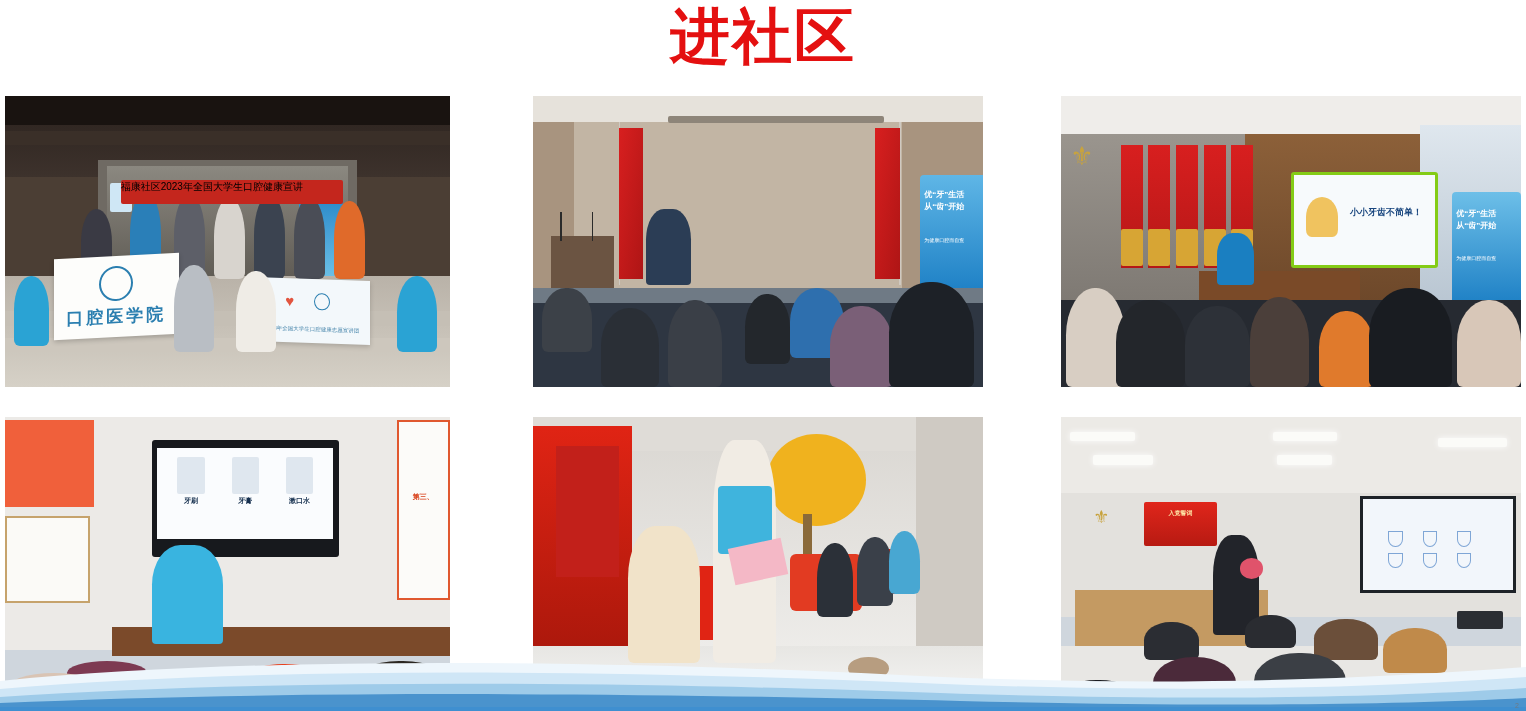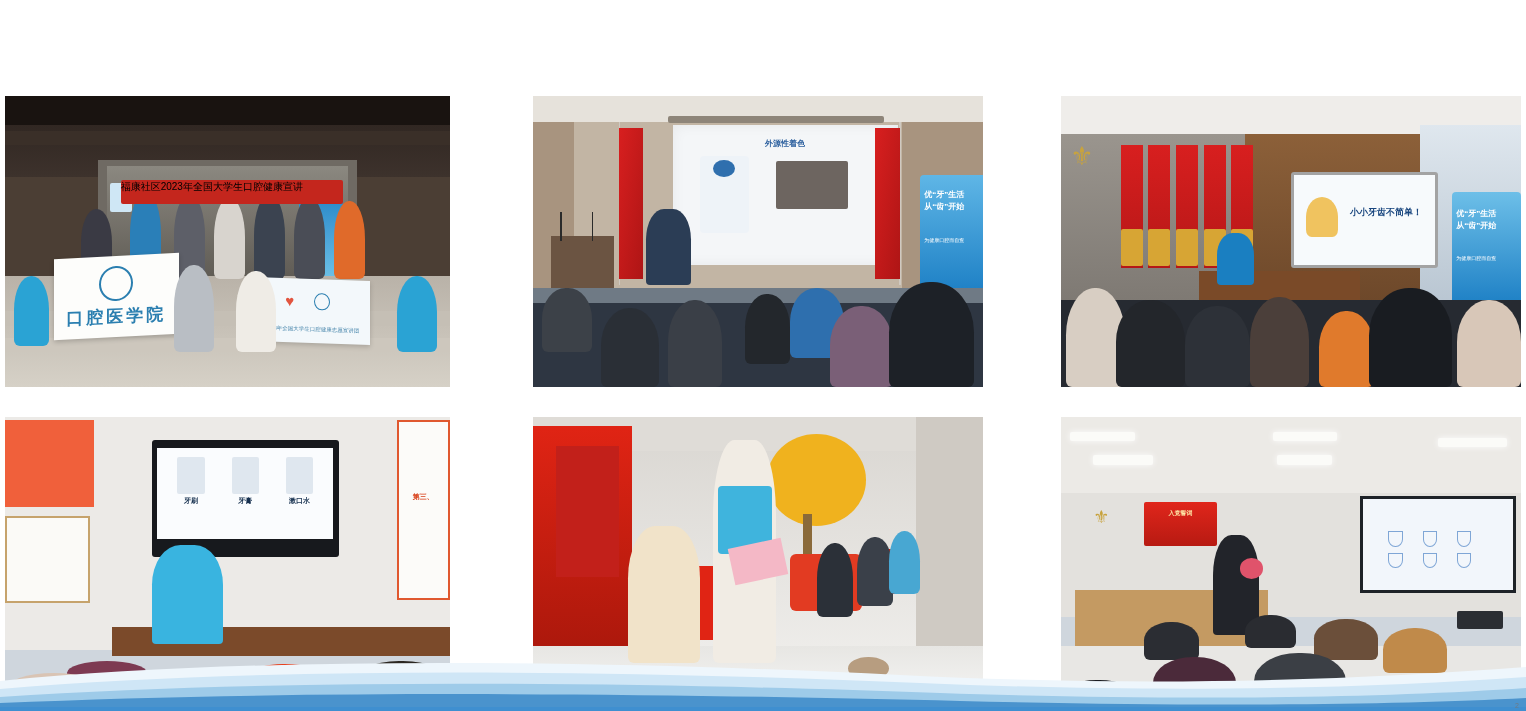--- a/index.html
+++ b/index.html
@@ -111,21 +111,21 @@
   
   .p3 { left: 1061px; top: 96px; width: 460px; height: 291px; }
   .p3 .ceil   { left:0; top:0; right:0; height:13%; background:#efedea; }
   .p3 .stonew { left:0; top:13%; width:40%; height:58%; background:linear-gradient(#9a958e,#7e7973); }
   .p3 .woodw  { left:40%; top:13%; width:38%; height:58%; background:linear-gradient(#8c6039,#6d482a); }
   .p3 .winw   { left:78%; top:10%; right:0; height:61%; background:linear-gradient(#dfe7ee,#b9c6d2); }
   .p3 .emblem { left:2%; top:16%; width:9%; height:16%; color:#c8a33e; font-size:26px; line-height:1; }
   .p3 .flags  { left:13%; top:17%; width:30%; height:48%; }
   .p3 .fl     { position:absolute; top:0; width:16%; height:88%; background:linear-gradient(#d81f1f,#b51717); }
   .p3 .tassel { position:absolute; width:16%; height:26%; background:#d7a534; border-radius:2px; }
-  .p3 .tv     { left:50%; top:26%; width:32%; height:33%; background:#a3a3a3; border-radius:3px; padding:16px; box-sizing:border-box; }
+  .p3 .tv     { left:50%; top:26%; width:32%; height:33%; background:#84cc16; border-radius:3px; padding:16px; box-sizing:border-box; }
   .p3 .tv .sc { position:absolute; inset:3px; background:#f7fafc; }
   .p3 .tv .t1 { position:absolute; left:40%; top:36%; color:#18457e; font-weight:700; font-size:9px; }
   .p3 .tv .kid{ position:absolute; left:10%; top:26%; width:22%; height:42%; background:#f0c35f; border-radius:50% 50% 18% 18%; }
   .p3 .standee{ left:85%; top:33%; width:15%; height:40%; background:linear-gradient(#6dbfe8,#1b7ec4); border-radius:4px; }
   .p3 .desk   { left:30%; top:60%; width:35%; height:12%; background:#7a4a28; }
   .p3 .speaker{ left:34%; top:47%; width:8%; height:18%; background:#1a7fc1; border-radius:42% 42% 4px 4px; }
   .p3 .audience{ left:0; top:70%; right:0; bottom:0; background:#262a31; }
 
   
   .p4 { left: 5px; top: 417px; width: 445px; height: 291px; }
@@ -192,20 +192,21 @@
     height: 70px;
     pointer-events: none;
   }
   .wave-wrap svg { display:block; width:100%; height:100%; }
 </style>
 </head>
 <body>
 
 <div class="slide">
 
+  <div class="slide-title">进社区</div>
 
   <div class="photo p1">
     <div class="scene">
       <div class="bx bgdark"></div>
       <div class="bx roofbeam"></div>
       <div class="bx beam2"></div>
       <div class="bx wallL"></div>
       <div class="bx wallR"></div>
       <div class="bx doorway"></div>
       <div class="bx doorglass"></div>
@@ -248,27 +249,20 @@
   </div>
 
   <div class="photo p2">
     <div class="scene">
       <div class="bx ceil"></div>
       <div class="bx wall"></div>
       <div class="bx wallpanL"></div>
       <div class="bx wallpanR"></div>
       <div class="bx screenbar"></div>
 
-      <div class="bx screen">
-        <div class="stitle">外源性着色</div>
-        <div class="card">
-          <div class="av"></div>
-        </div>
-        <div class="ph"></div>
-      </div>
 
       <div class="bx pole" style="left:19%;top:9%;height:56%;"></div>
       <div class="bx pole" style="left:81.4%;top:9%;height:56%;"></div>
       <div class="bx flagL"></div>
       <div class="bx flagR"></div>
 
       <div class="bx standee">
         <div style="position:absolute;left:6%;top:12%;right:6%;color:#fff;font-weight:700;font-size:8px;line-height:12px;">优“牙”生活 从“齿”开始</div>
         <div style="position:absolute;left:6%;top:50%;right:6%;color:#fff;font-size:5px;line-height:8px;">为健康口腔而自查</div>
       </div>

